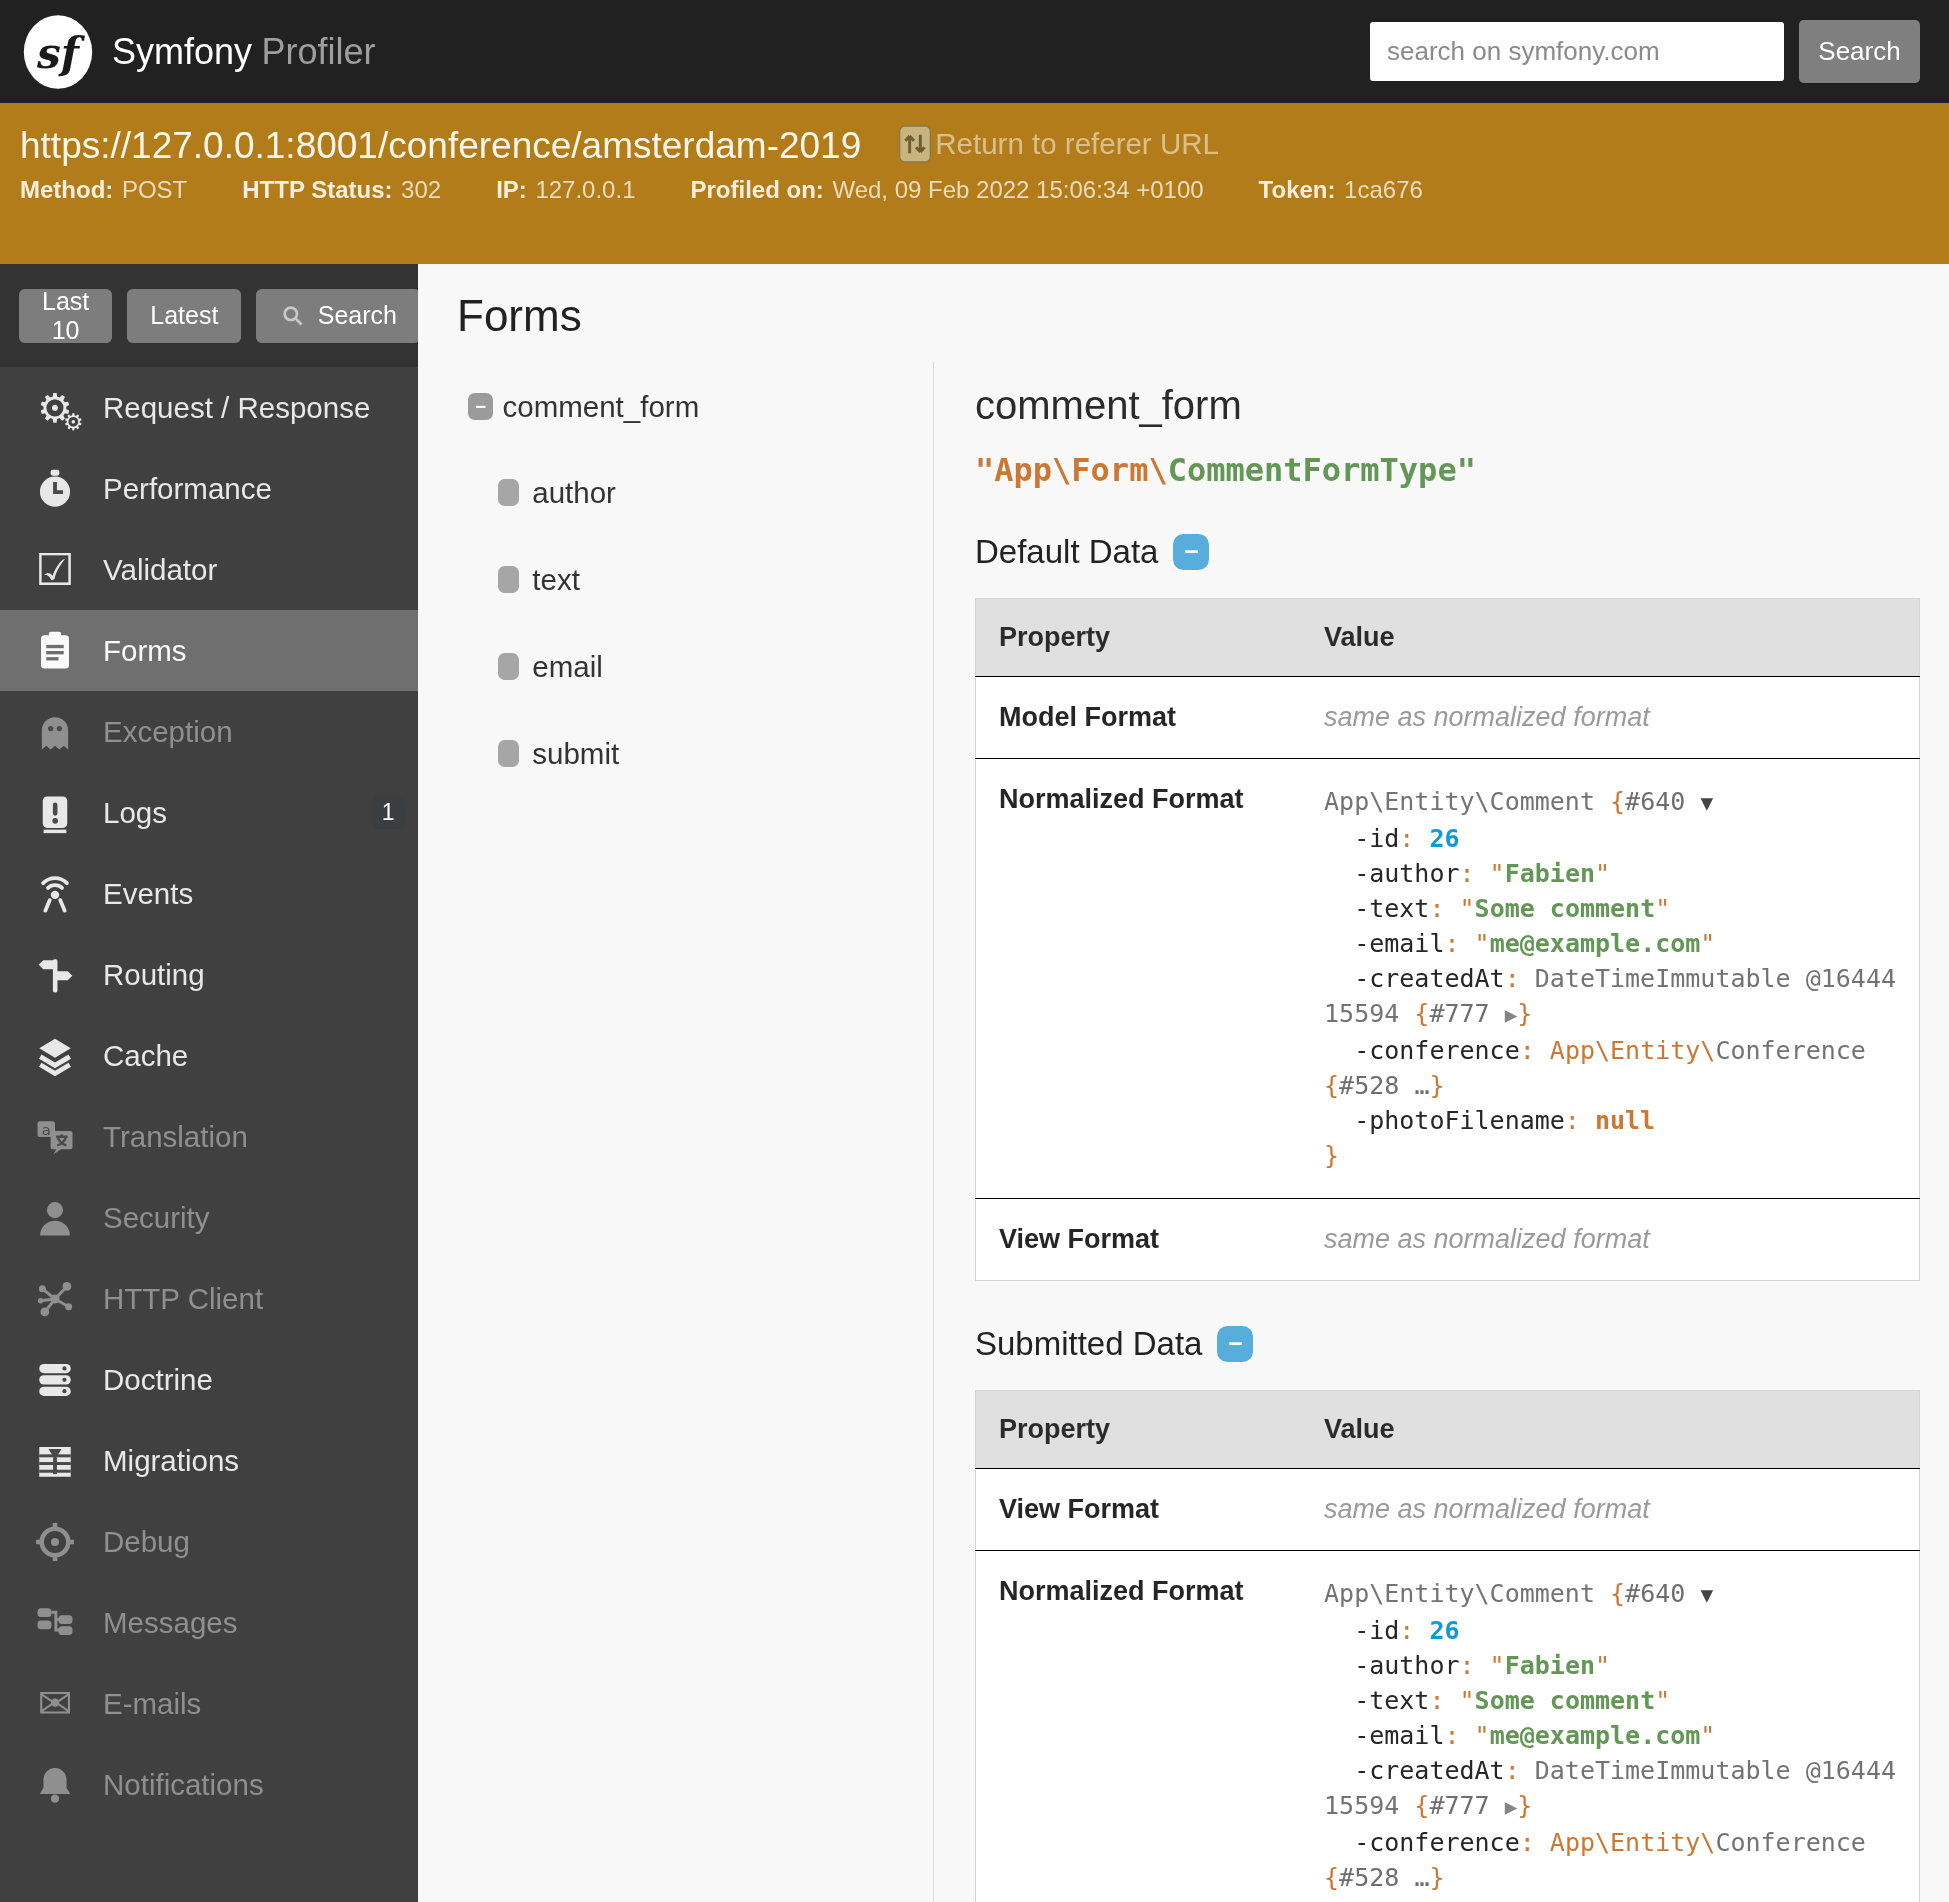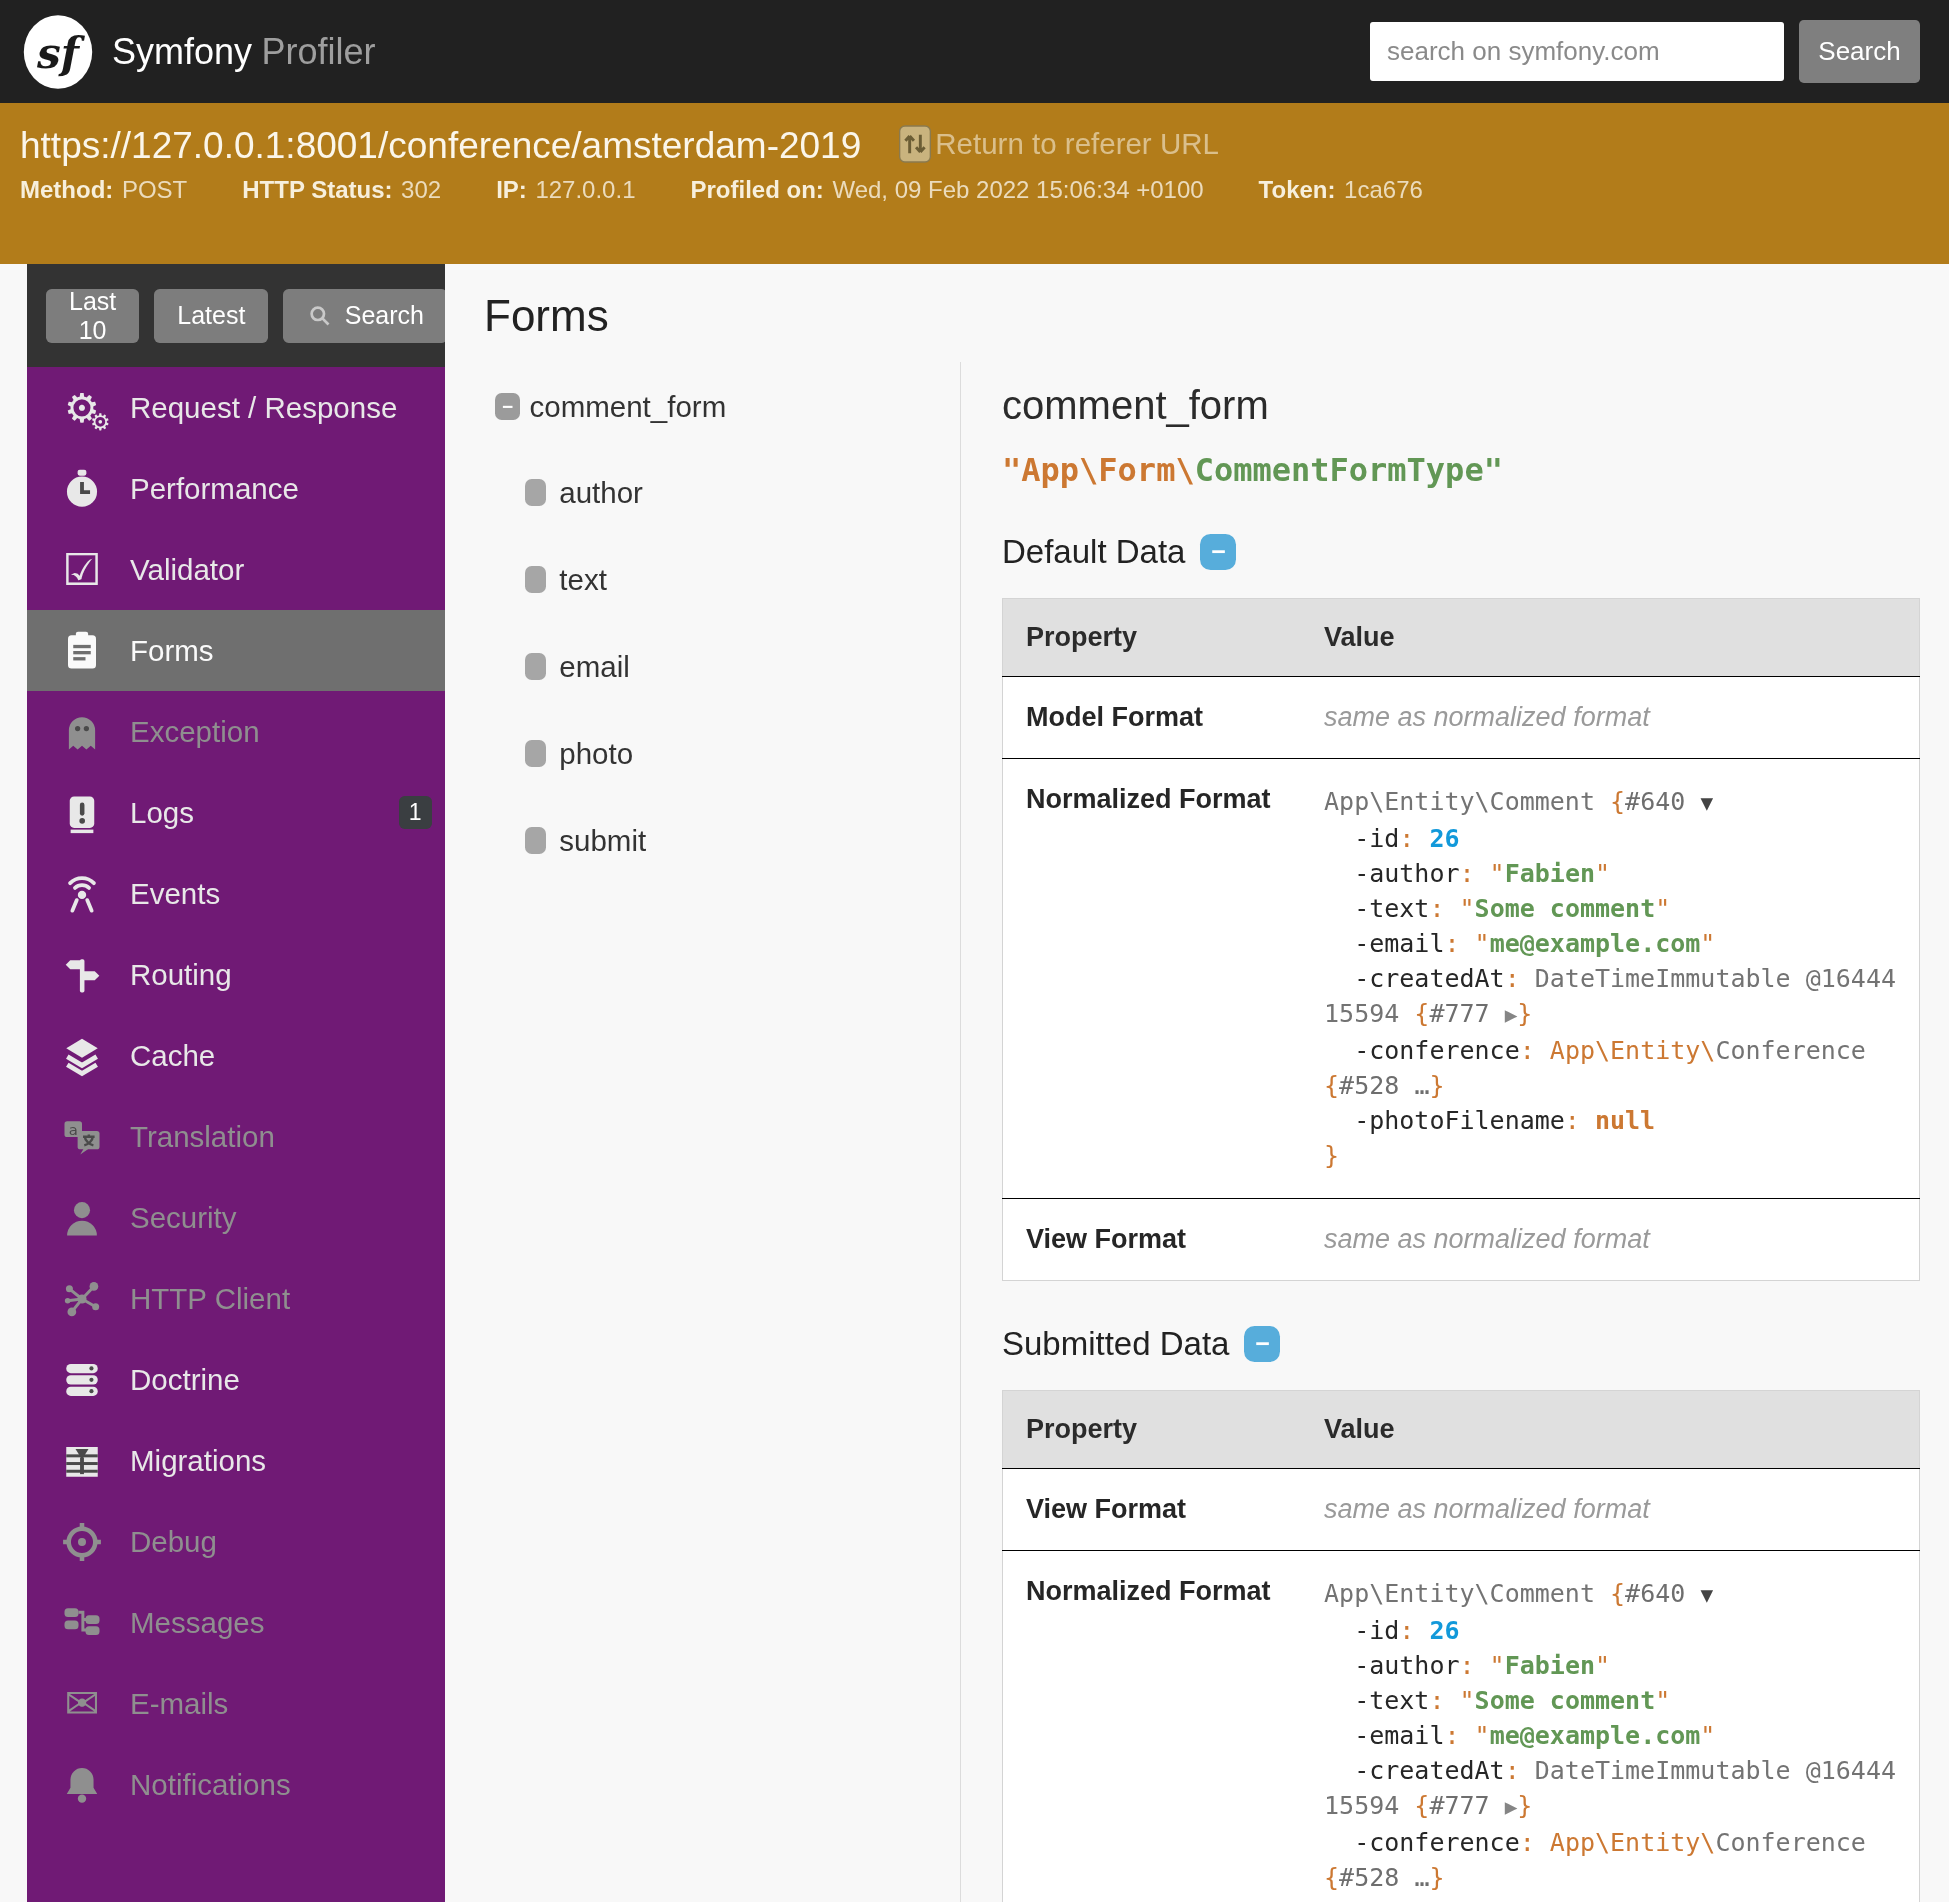--- a/index.html
+++ b/index.html
@@ -21,21 +21,21 @@
   .url-row{display:flex;align-items:flex-start;padding-top:22px;}
   .url{font-size:37px;color:#FBF6EA;}
   .ref{display:flex;align-items:center;margin-left:38px;gap:4px;color:rgba(251,246,234,0.55);
        font-size:29.5px;text-decoration:none;cursor:pointer;}
   .ref svg{width:32px;height:38px;}
   .meta-row{display:flex;margin-top:9px;font-size:24px;gap:55px;white-space:nowrap;}
   .meta-item b{color:#F7EFDC;font-weight:bold;}
   .meta-item .v{color:rgba(251,246,234,0.78);margin-left:8.6px;font-weight:normal;}
   
   .app{display:flex;height:1639px;overflow:hidden;}
-  .sidebar{width:418px;flex:none;background:#701a75;display:flex;flex-direction:column;overflow:hidden;margin-left:27px;}
+  .sidebar{width:418px;flex:none;background:#404040;display:flex;flex-direction:column;overflow:hidden;}
   .side-head{height:103px;flex:none;background:#333333;display:flex;align-items:center;padding-left:19px;gap:15px;}
   .sbtn{height:54px;background:#7d7d7d;color:#fff;border:none;border-radius:5.7px;font-size:25px;padding:0 23px;
         font-family:"Liberation Sans",sans-serif;display:flex;align-items:center;gap:11.4px;cursor:pointer;}
   .sbtn svg{width:27px;height:27px;color:#c9c9c9;}
   .menu{flex:1;overflow:hidden;}
   .menu-item{height:81px;display:flex;align-items:center;padding:0 13.3px 0 32px;color:#e8e8e8;font-size:29.5px;cursor:pointer;}
   .menu-item .mi{width:46px;height:46px;flex:none;margin-right:25px;display:flex;align-items:center;justify-content:center;position:relative;}
   .mi svg{width:42px;height:42px;}
   .mi .gl{font-size:40px;line-height:1;}
   .mi .gl2{position:absolute;right:-5.7px;bottom:-3.8px;font-size:23px;line-height:1;}
@@ -359,24 +359,20 @@
             <li>
               <span class="bullet"></span>
               <span class="lbl">text</span>
             </li>
             <li>
               <span class="bullet"></span>
               <span class="lbl">email</span>
             </li>
             <li>
               <span class="bullet"></span>
-              <span class="lbl">photo</span>
-            </li>
-            <li>
-              <span class="bullet"></span>
               <span class="lbl">submit</span>
             </li>
           </ul>
       </div>
       <div class="detailcol">
         <h2>comment_form</h2>
         <div class="type-line"><span class="ns">"App\Form\</span><span class="cls">CommentFormType"</span></div>
         <div id="sections">
             <h3 class="sec">
               <span>Default Data</span>

